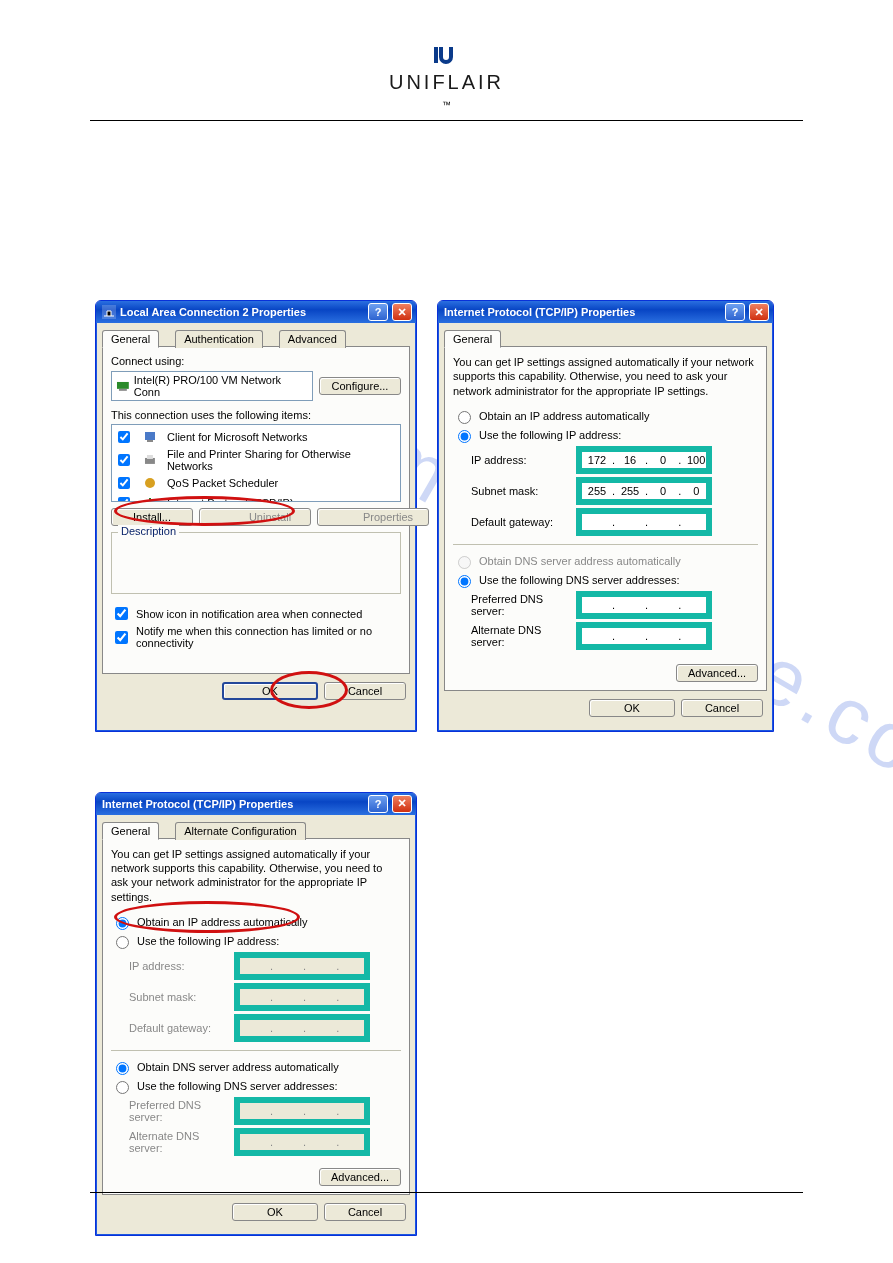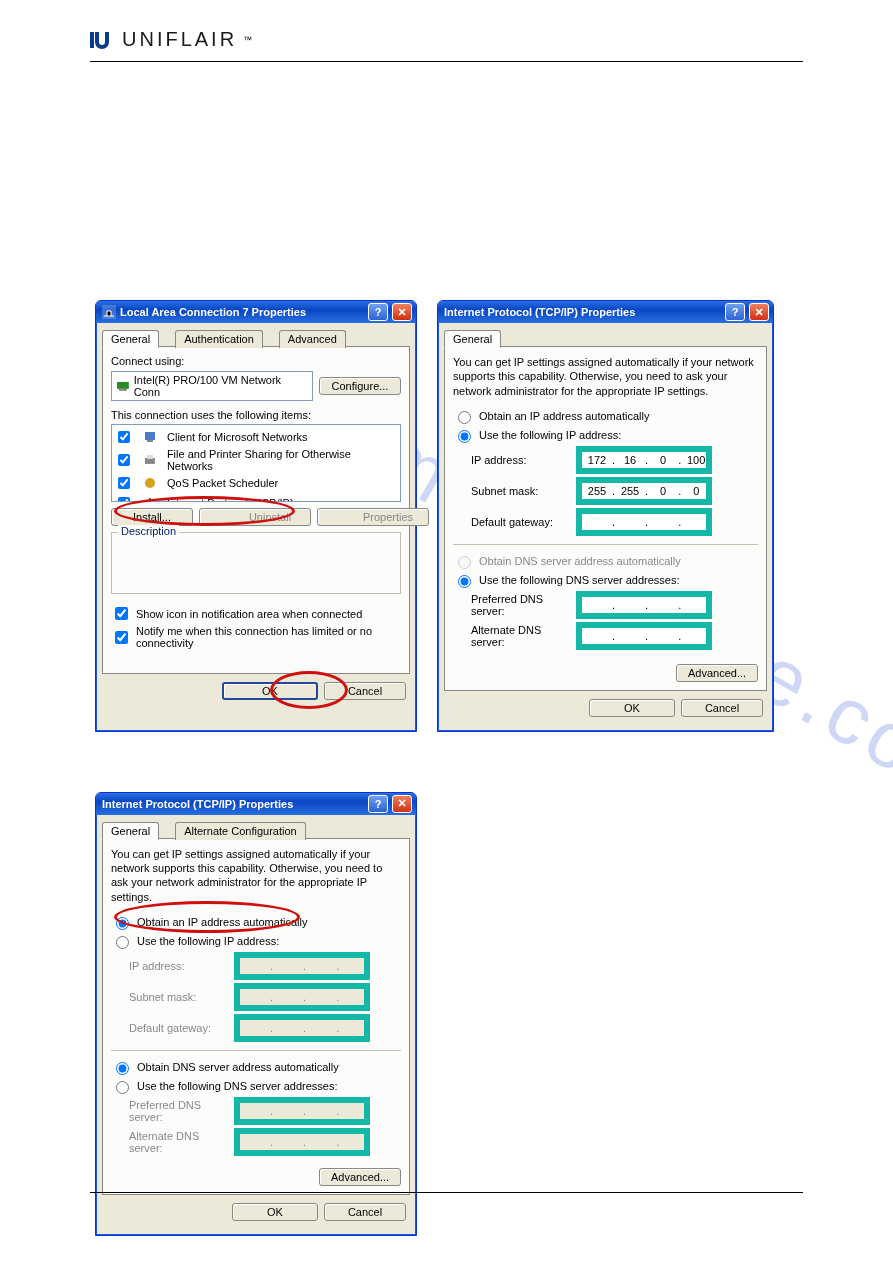--- a/index.html
+++ b/index.html
@@ -12,28 +12,29 @@
     position: relative;
   }
   .page {
     width: 893px;
     height: 1263px;
     position: relative;
     background: #fff;
   }
   .logo-bar {
     position: absolute;
-    top: 28px;
+    top: 45px;
     left: 90px;
     right: 90px;
     border-bottom: 1px solid #000;
     padding-bottom: 10px;
     display: flex;
     align-items: center;
     gap: 6px;
+    flex-direction: column;
   }
   .logo-mark {
     width: 26px; height: 20px;
     display:inline-block;
   }
   .logo-mark svg { display:block }
   .logo-text {
     font-size: 20px;
     letter-spacing: 3px;
     font-weight: 500;
@@ -172,21 +173,21 @@
     <div class="row1">
 
       <div class="window" style="width:320px">
         <div class="titlebar">
           <span class="ticon">
             <svg viewBox="0 0 14 14">
                 <rect width="14" height="14" fill="#fff" opacity="0.2"></rect>
                 <path d="M2 11h10M5 11V6h4v5" stroke="#fff" stroke-width="1"></path>
               </svg>
           </span>
-          <span class="ttext">Local Area Connection 7 Properties</span>
+          <span class="ttext">Local Area Connection 2 Properties</span>
           <span class="tbtn">?</span>
           <span class="tbtn close">✕</span>
         </div>
         <div class="wbody">
           <div class="tabbar">
             <div class="tab active">General</div>
             <div class="tab">Authentication</div>
             <div class="tab">Advanced</div>
           </div>
           <div class="tabpanel" style="min-height:310px">

